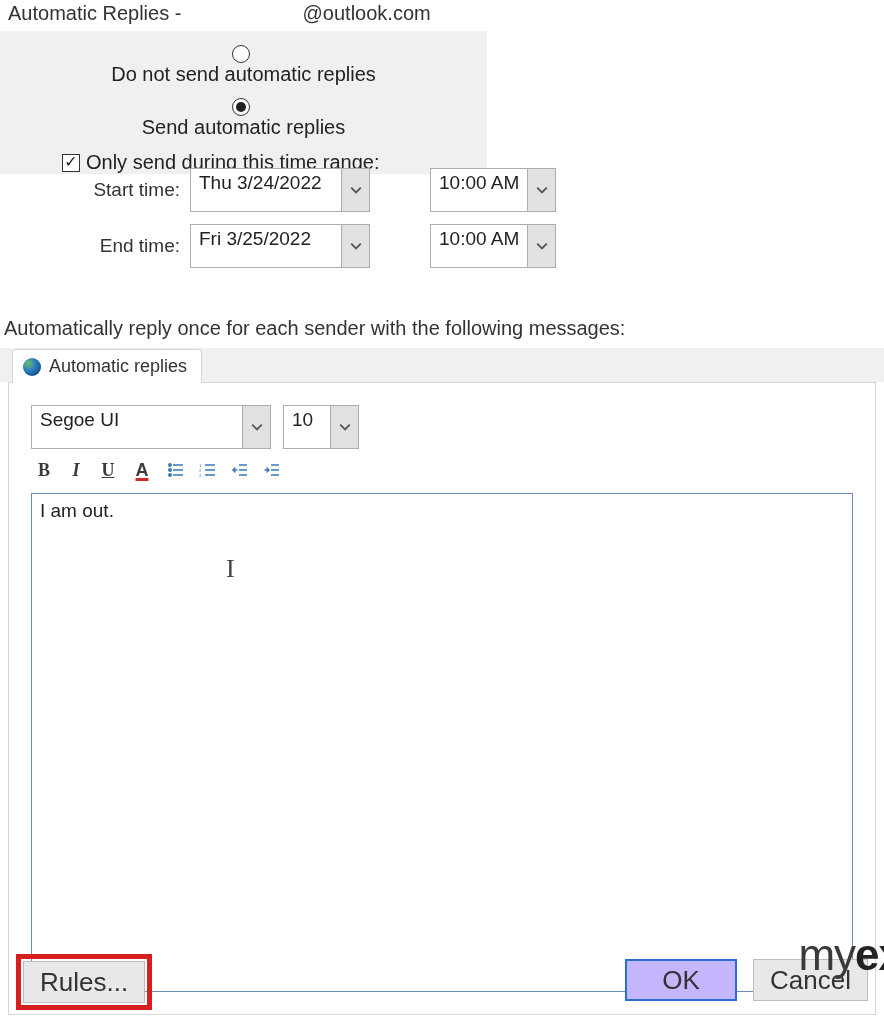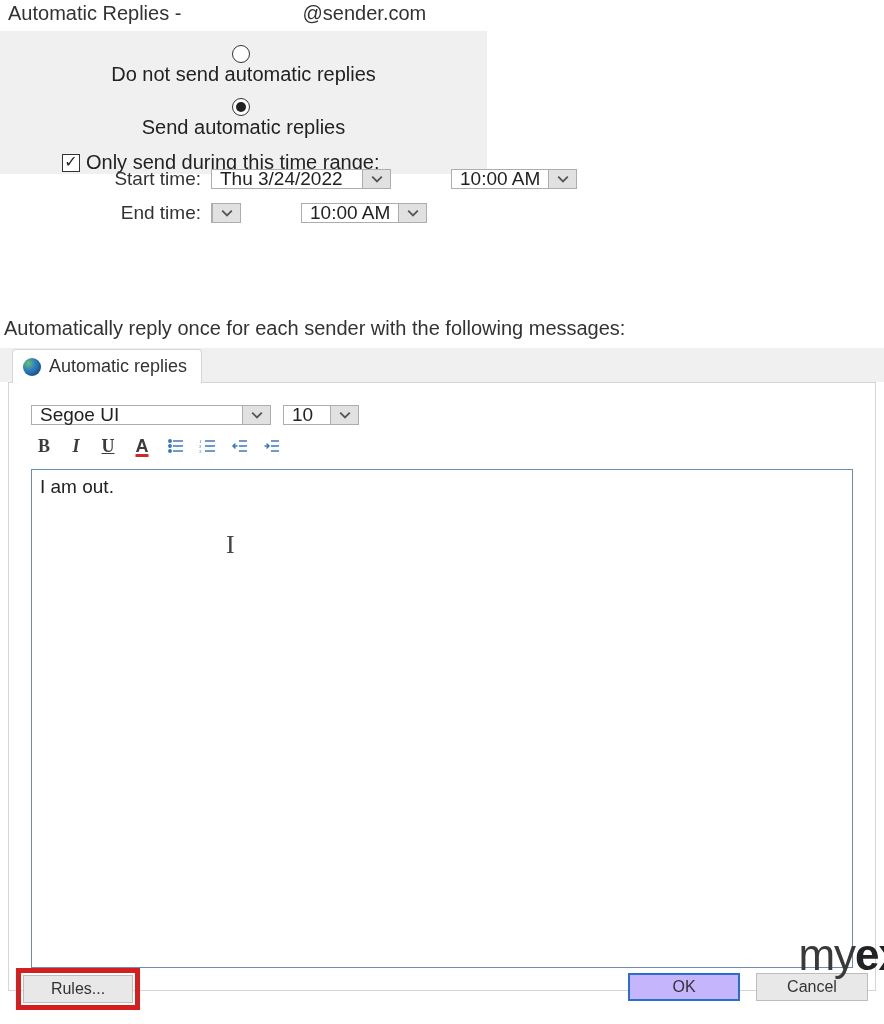--- a/index.html
+++ b/index.html
@@ -72,24 +72,24 @@
     padding-left: 80px;
   }
   .time-label {
     width: 110px;
     text-align: right;
     padding-right: 10px;
     font-size: 19px;
     color: #333;
   }
   .combo {
-    display: flex; align-items: center;
+    display: flex; 
     border: 1px solid #adadad;
     background: #fff;
-    height: 20px;
+    height: 44px;
   }
   .combo .val {
     padding: 3px 8px 3px 8px;
     min-width: 150px;
     font-size: 19px;
   }
   .combo.time .val { min-width: 84px; }
   .combo .arrow {
     width: 28px; height: 100%;
     background: #e1e1e1;
@@ -188,25 +188,25 @@
   .button-bar {
     position: absolute;
     bottom: 16px;
     left: 0;
     width: 884px;
     display: flex;
     align-items: center;
     padding: 0 16px;
   }
   .btn {
-    height: 28px;
+    height: 42px;
     min-width: 110px;
     background: #e8e8e8;
     border: 1px solid #bdbdbd;
-    font-size: 16px;
+    font-size: 26px;
     display: inline-flex; align-items: center; justify-content: center;
     color: #333;
     padding: 0 16px;
   }
   .btn.ok {
     border: 2px solid #2a6fcf;
     background: #c4b5fd;
     min-width: 112px;
   }
   .btn.cancel { min-width: 112px; margin-left: 16px; text-align: right; }
@@ -243,40 +243,40 @@
   }
 </style>
 </head>
 <body>
 
 <div class="full-bg"></div>
 
 <div class="titlebar">
   <span>Automatic Replies -</span>
   <span style="display:inline-block;width:110px;"></span>
-  <span>@sender.com</span>
+  <span>@outlook.com</span>
 </div>
 
 <div class="panel">
   <div class="radio-row">
     <span class="radio"></span>
     <span>Do not send automatic replies</span>
   </div>
   <div class="radio-row">
     <span class="radio checked"></span>
     <span>Send automatic replies</span>
   </div>
 
   <div class="check-row">
     <span class="chk checked"></span>
     <span>Only send during this time range:</span>
   </div>
 </div>
 
-<div style="position:absolute; top:168px; left:0; width:884px;padding-left:21px;">
+<div style="position:absolute; top:168px; left:0; width:884px;">
   <div class="time-row">
     <span class="time-label">Start time:</span>
     <div class="combo">
       <span class="val">Thu 3/24/2022</span>
       <span class="arrow">
         <svg viewBox="0 0 10 10">
             <path d="M1 3 L5 7 L9 3" fill="none" stroke="#555" stroke-width="1.5"></path>
           </svg>
       </span>
     </div>
@@ -287,20 +287,21 @@
         <svg viewBox="0 0 10 10">
             <path d="M1 3 L5 7 L9 3" fill="none" stroke="#555" stroke-width="1.5"></path>
           </svg>
       </span>
     </div>
   </div>
 
   <div class="time-row">
     <span class="time-label">End time:</span>
     <div class="combo">
+      <span class="val">Fri 3/25/2022</span>
       <span class="arrow">
         <svg viewBox="0 0 10 10">
             <path d="M1 3 L5 7 L9 3" fill="none" stroke="#555" stroke-width="1.5"></path>
           </svg>
       </span>
     </div>
     <div class="gap"></div>
     <div class="combo time">
       <span class="val">10:00 AM</span>
       <span class="arrow">

